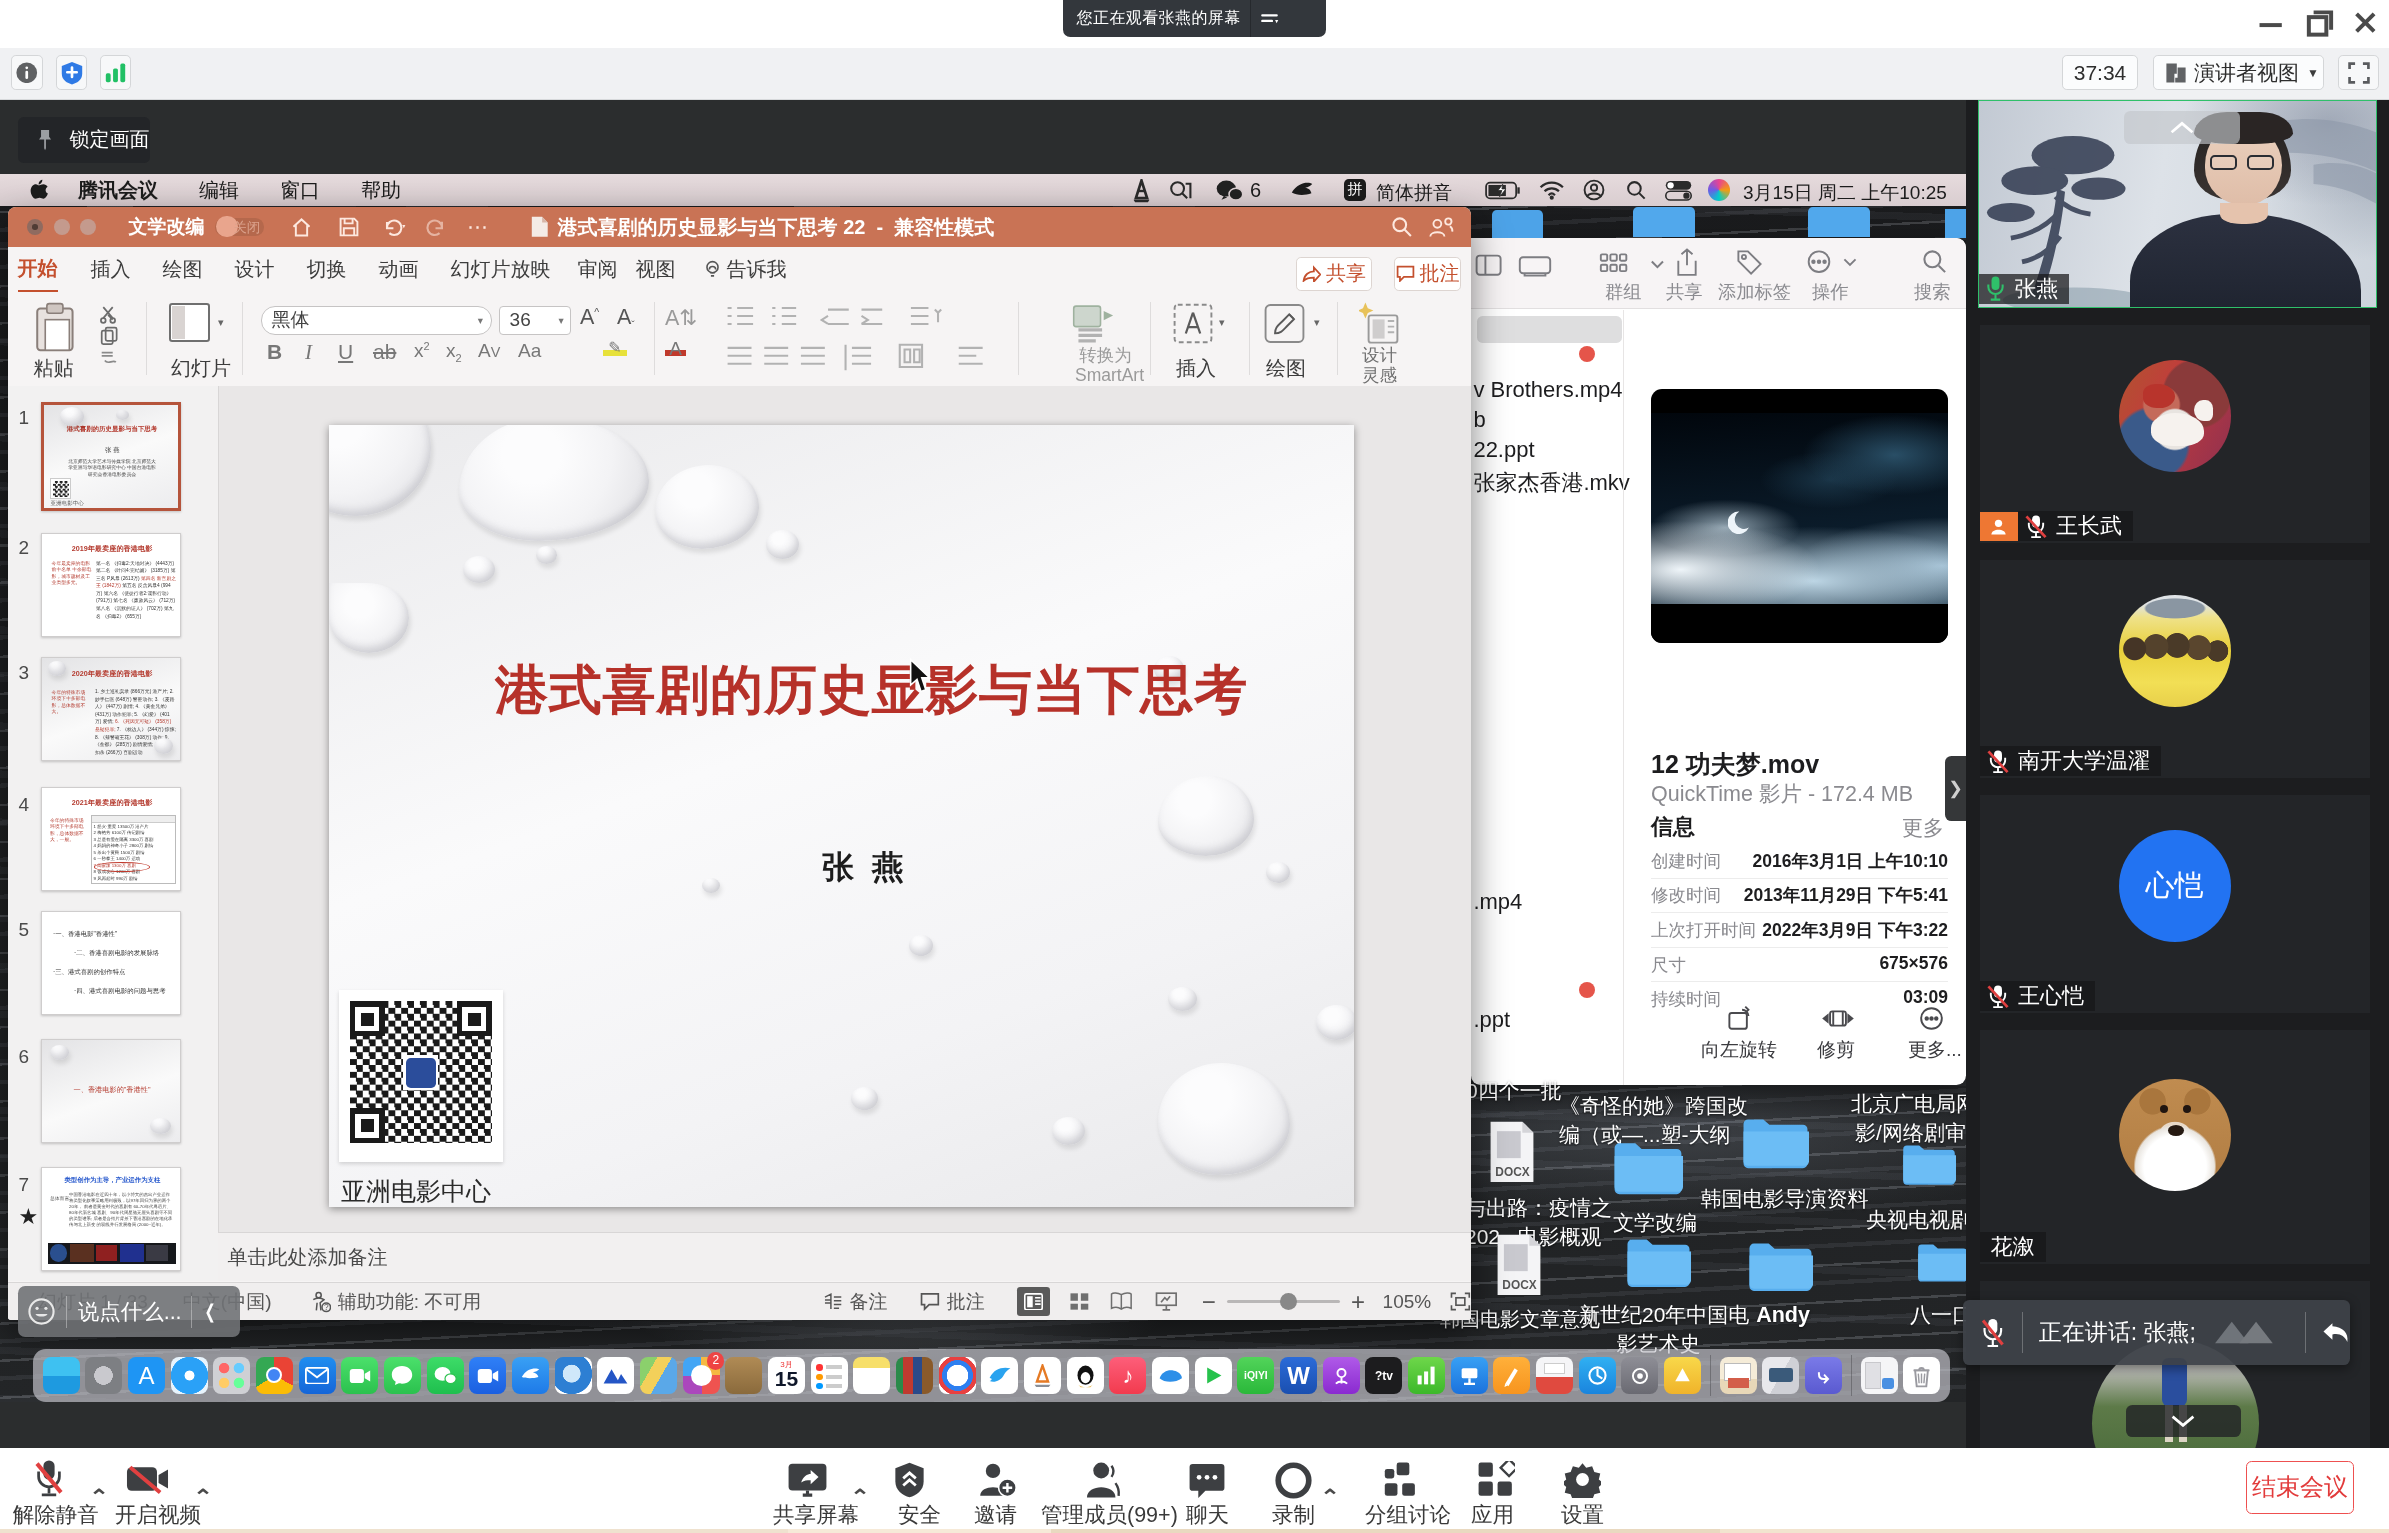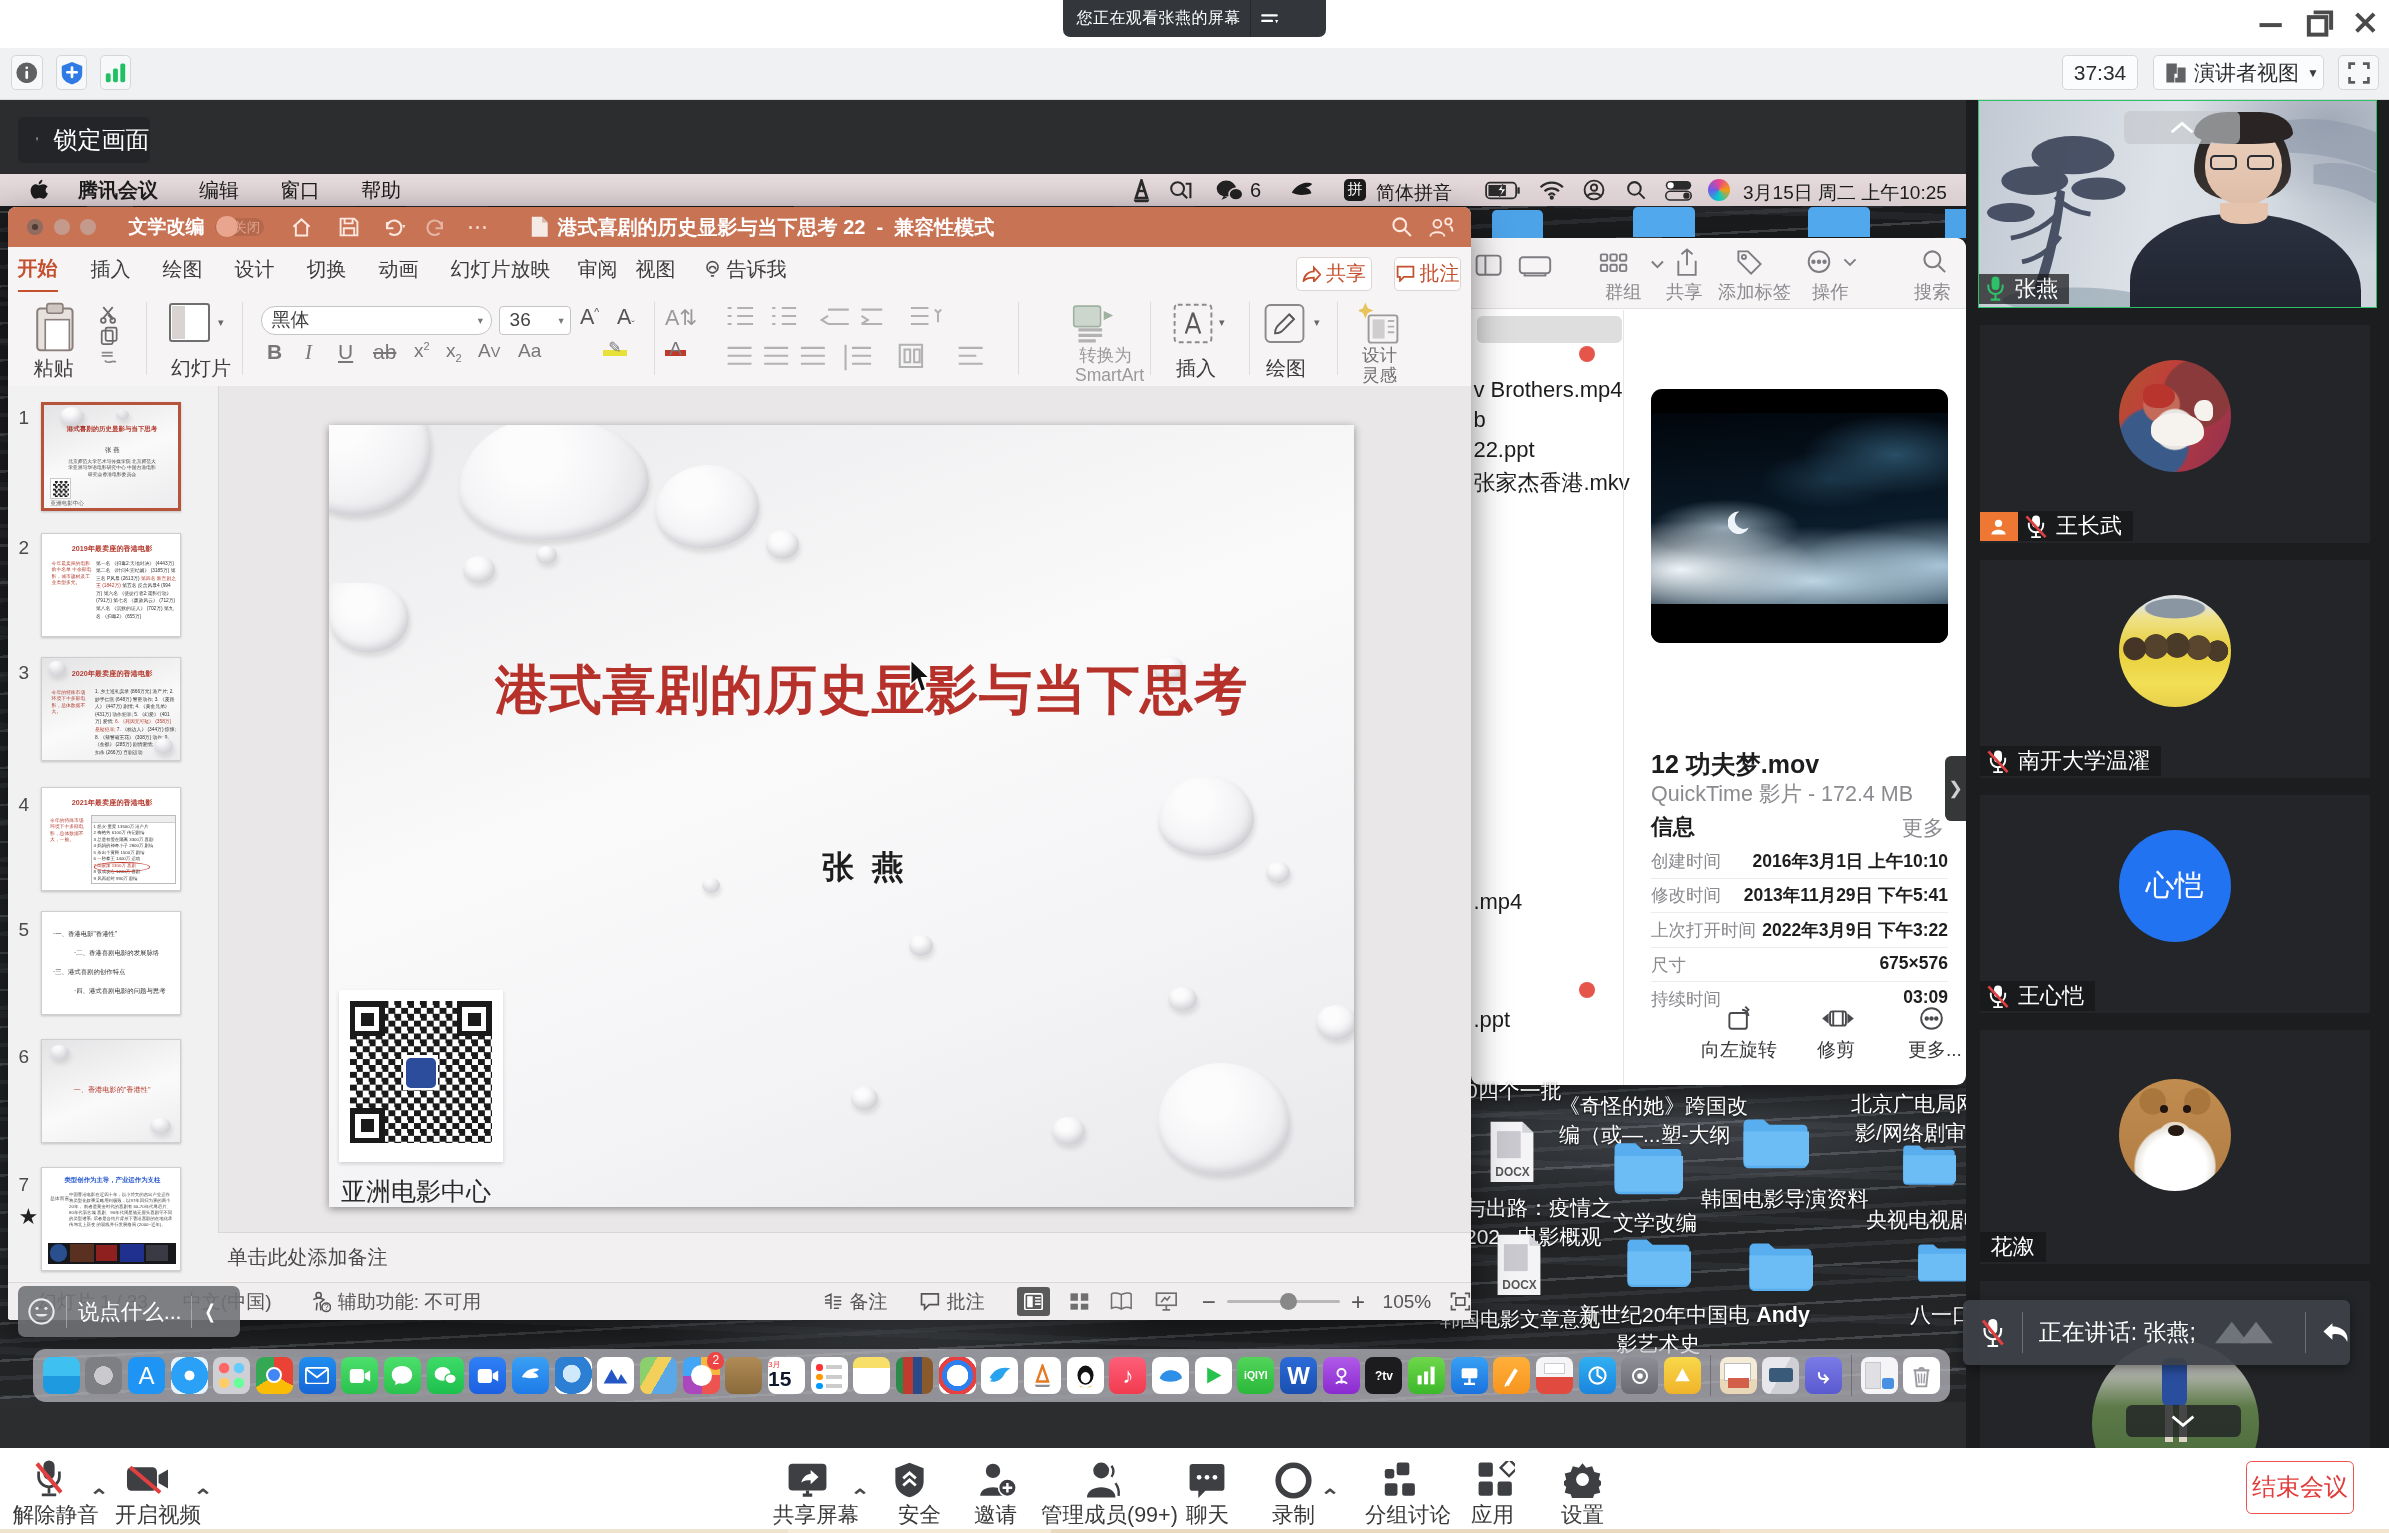--- a/index.html
+++ b/index.html
@@ -18,21 +18,21 @@
 #screen{left:0;top:74px;width:2242px;height:1228px;overflow:hidden;
 background:
 radial-gradient(ellipse 399px 96px at 40% 92%,rgba(190,198,210,.30),rgba(0,0,0,0) 70%),
 radial-gradient(ellipse 558px 128px at 75% 78%,rgba(160,170,185,.22),rgba(0,0,0,0) 70%),
 radial-gradient(ellipse 335px 80px at 12% 80%,rgba(175,185,200,.20),rgba(0,0,0,0) 70%),
 repeating-linear-gradient(177deg,rgba(205,210,220,.20) 0 2.4px,rgba(0,0,0,0) 2.4px 16.7px,rgba(150,155,168,.12) 16.7px 21px,rgba(0,0,0,0) 21px 37px),
 repeating-linear-gradient(2deg,rgba(120,126,138,.10) 0 7.2px,rgba(0,0,0,0) 7.2px 48px),
 linear-gradient(#1a1b1d,#232527)}
 #menubar{left:0;top:0;width:1966px;height:32px;background:linear-gradient(#e6dbdd,#d9cdd0);color:#1c1c1c;font-size:20px}
 #menubar .it{margin-right:41px;white-space:nowrap}
-#lockpill{left:17.5px;top:16.7px;width:132px;height:46px;background:#232528;border-radius:5.6px;color:#fff;font-size:24px;white-space:nowrap}
+#lockpill{left:17.5px;top:16.7px;width:132px;height:46px;background:#232528;border-radius:5.6px;color:#fff;font-size:20px;white-space:nowrap}
 
 #ppt{left:8px;top:33px;width:1463px;height:1113px;border-radius:8px 8px 3.2px 3.2px;box-shadow:0 14.4px 36px rgba(0,0,0,.5);background:#f6f4f4;overflow:hidden}
 #ptitle{left:0;top:0;width:1463px;height:40px;background:#c97355;color:#fff}
 #ptabs{left:0;top:40px;width:1463px;height:45px;background:#f6f4f4;font-size:20px;color:#3d3d3d}
 #pribbon{left:0;top:85px;width:1463px;height:95px;background:#f6f4f4;border-bottom:0.8px solid #dbd9d9}
 #pleft{left:0;top:179px;width:210px;height:895px;background:#f2f1f1}
 #pcanvas{left:210px;top:179px;width:1253px;height:846px;background:#e9e7e7;border-left:0.8px solid #d8d6d6}
 #pnotes{left:210px;top:1025px;width:1253px;height:49px;background:#f2f0f0;border-top:0.8px solid #d8d6d6;color:#4a4a4a;font-size:20px}
 #pstatus{left:0;top:1075px;width:1463px;height:38px;background:#f0eeee;border-top:0.8px solid #d8d6d6;color:#555;font-size:19px;white-space:nowrap}
 
@@ -666,21 +666,21 @@
           <svg width="27" height="19" viewBox="0 0 34 24">
             <path d="M2 22 L12 4 L20 18 L24 10 L32 22z" fill="#2456c6"></path>
           </svg>
         </span>
       <span class="ic" style="background:linear-gradient(120deg,#8bd06c 30%,#f3d05a 30% 55%,#5aa8e8 55%)"></span>
       <span class="ic" style="background:conic-gradient(#f5b942 0 25%,#ef5350 0 50%,#ab47bc 0 75%,#42a5f5 0);position:relative">
           <span style="position:absolute;left:8px;top:8px;width:21px;height:21px;border-radius:50%;background:#fff"></span>
           <span style="position:absolute;right:-4.8px;top:-4.8px;width:17.5px;height:17.5px;border-radius:50%;background:#ee4444;color:#fff;font-size:12px;text-align:center;line-height:17.5px">2</span>
         </span>
       <span class="ic" style="background:linear-gradient(#b08b55,#8a6a3c)"></span>
-      <span class="ic" style="background:#fff;position:relative;">
+      <span class="ic" style="background:#fff;position:relative;text-align:center">
           <span style="position:absolute;top:2.4px;left:0;right:0;font-size:8px;color:#e33">3月</span>
           <span style="position:absolute;top:9.6px;left:0;right:0;font-size:21px;color:#0f172a;font-weight:bold">15</span>
         </span>
       <span class="ic" style="background:#fff;position:relative">
           <span style="position:absolute;left:5.6px;top:7.2px;width:6.4px;height:6.4px;border-radius:50%;background:#f33"></span>
           <span style="position:absolute;left:15px;top:8px;width:16px;height:4px;background:#ccc"></span>
           <span style="position:absolute;left:5.6px;top:16.7px;width:6.4px;height:6.4px;border-radius:50%;background:#f90"></span>
           <span style="position:absolute;left:15px;top:17.5px;width:16px;height:4px;background:#ccc"></span>
           <span style="position:absolute;left:5.6px;top:26px;width:6.4px;height:6.4px;border-radius:50%;background:#09f"></span>
           <span style="position:absolute;left:15px;top:27px;width:16px;height:4px;background:#ccc"></span>

